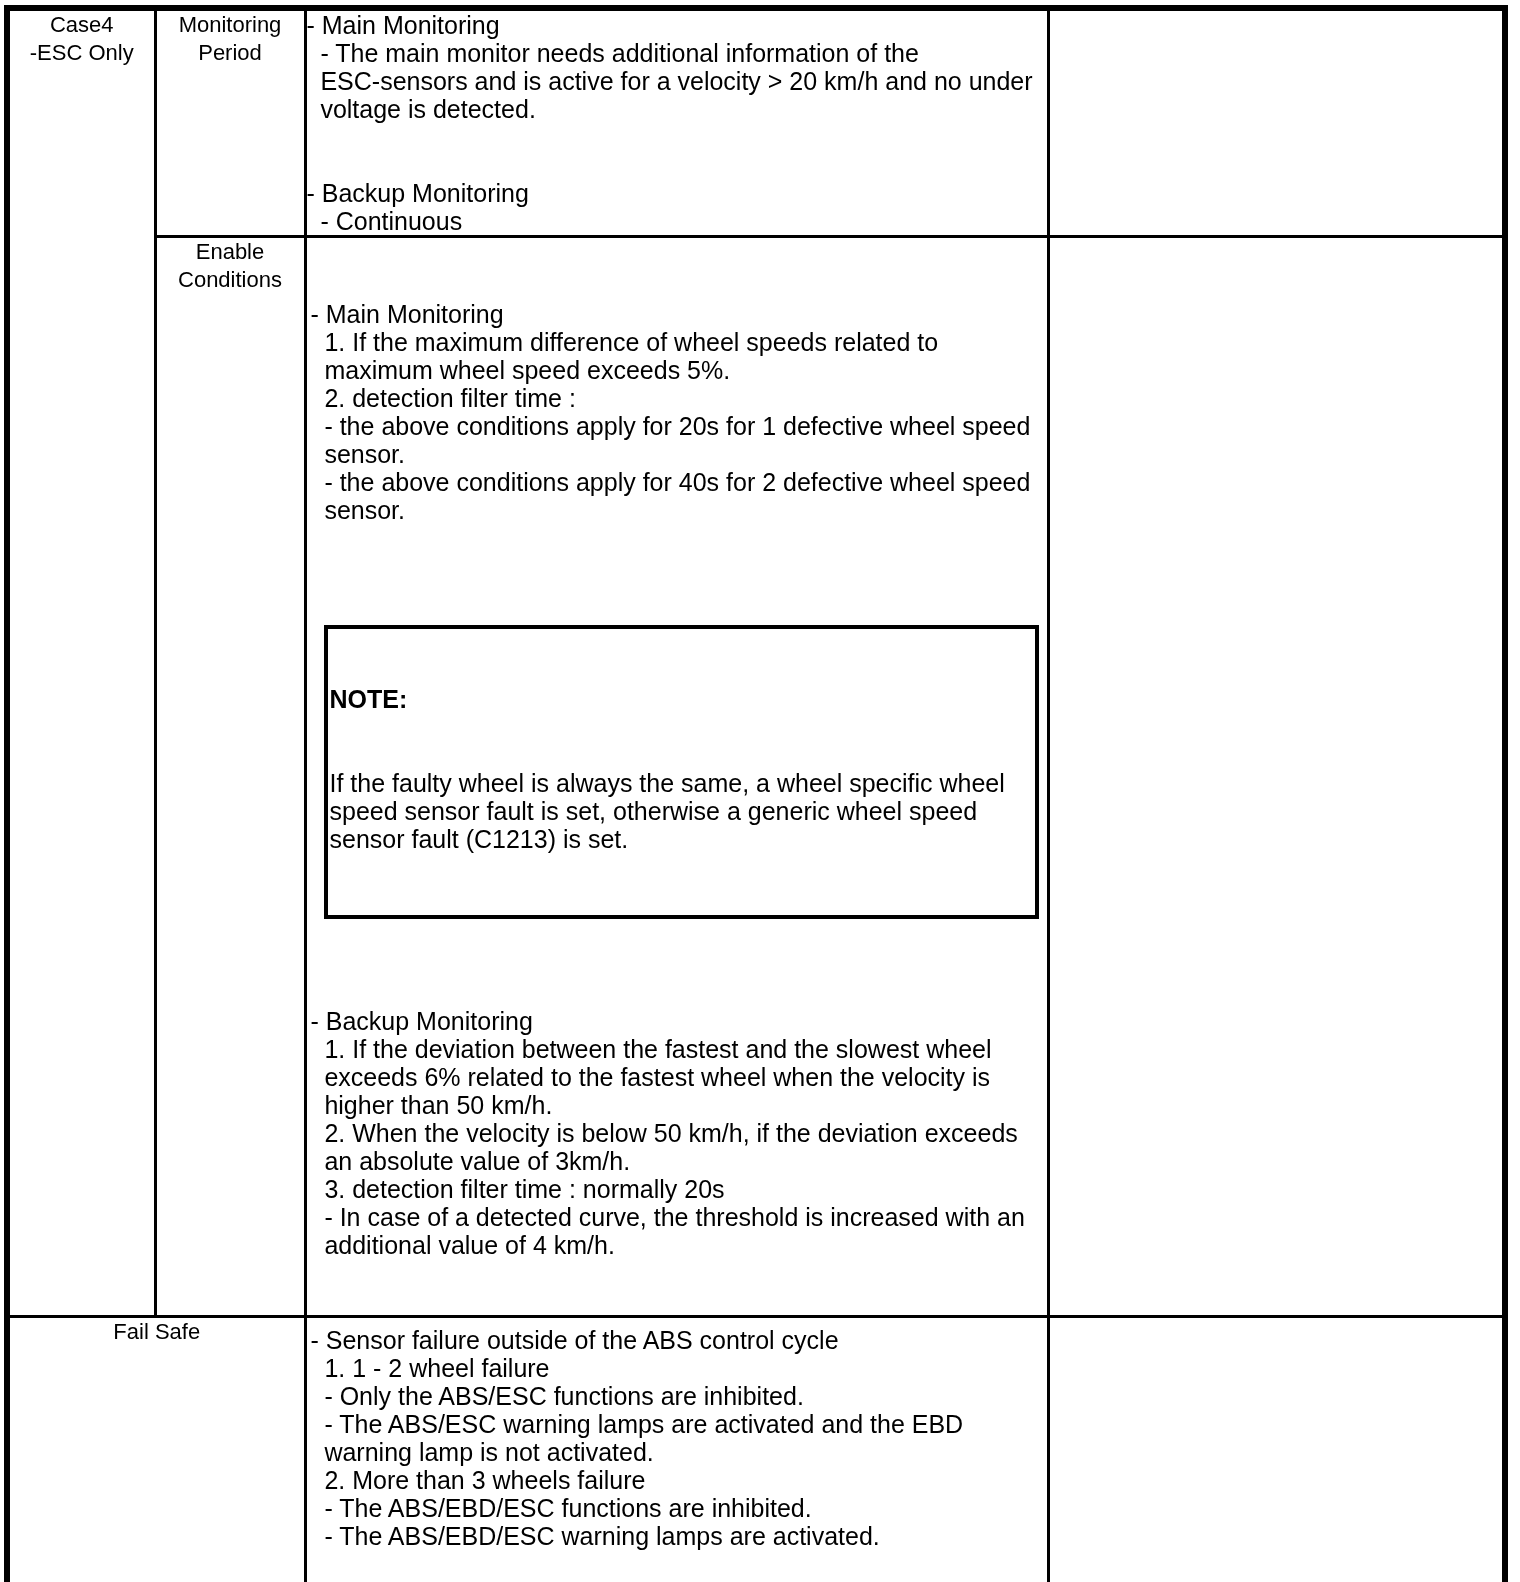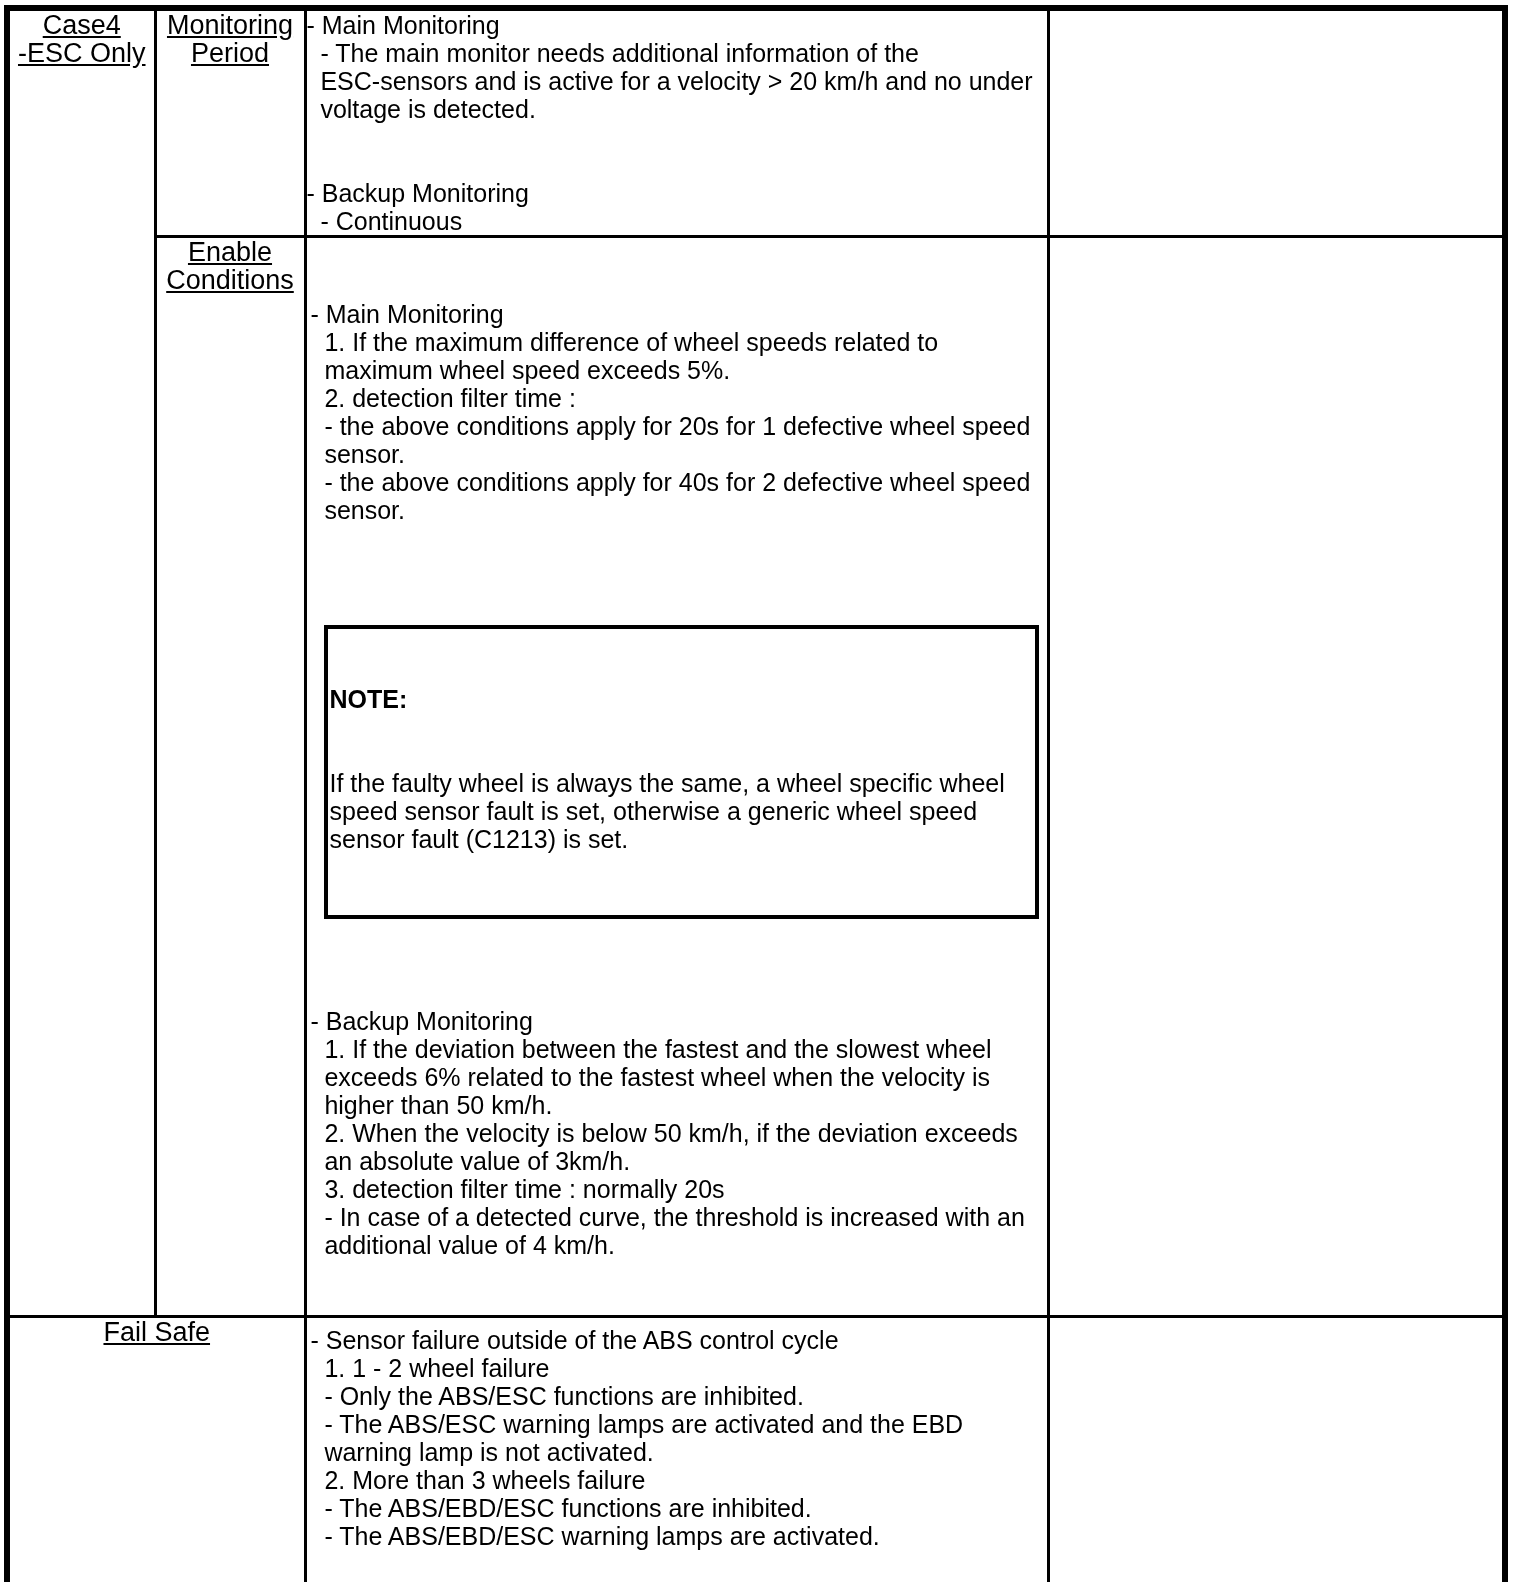--- a/index.html
+++ b/index.html
@@ -32,24 +32,23 @@
   }
   table.doc td {
     border: 3px solid var(--border-color, #000);
     padding: 0;
     vertical-align: top;
     overflow: hidden;
   }
   .label-cell {
     text-align: center;
     vertical-align: middle;
-    font-size: 27px;
+    font-size: 22px;
     line-height: 28px;
     white-space: pre-wrap;
-    text-decoration: underline;
   }
   .content-cell {
     font-size: 25px;
     line-height: 28px;
     white-space: pre-wrap;
     padding: 3px 6px 0 4px;
   }
   .content-cell.enable {
     padding: 6px 6px 0 4px;
   }

